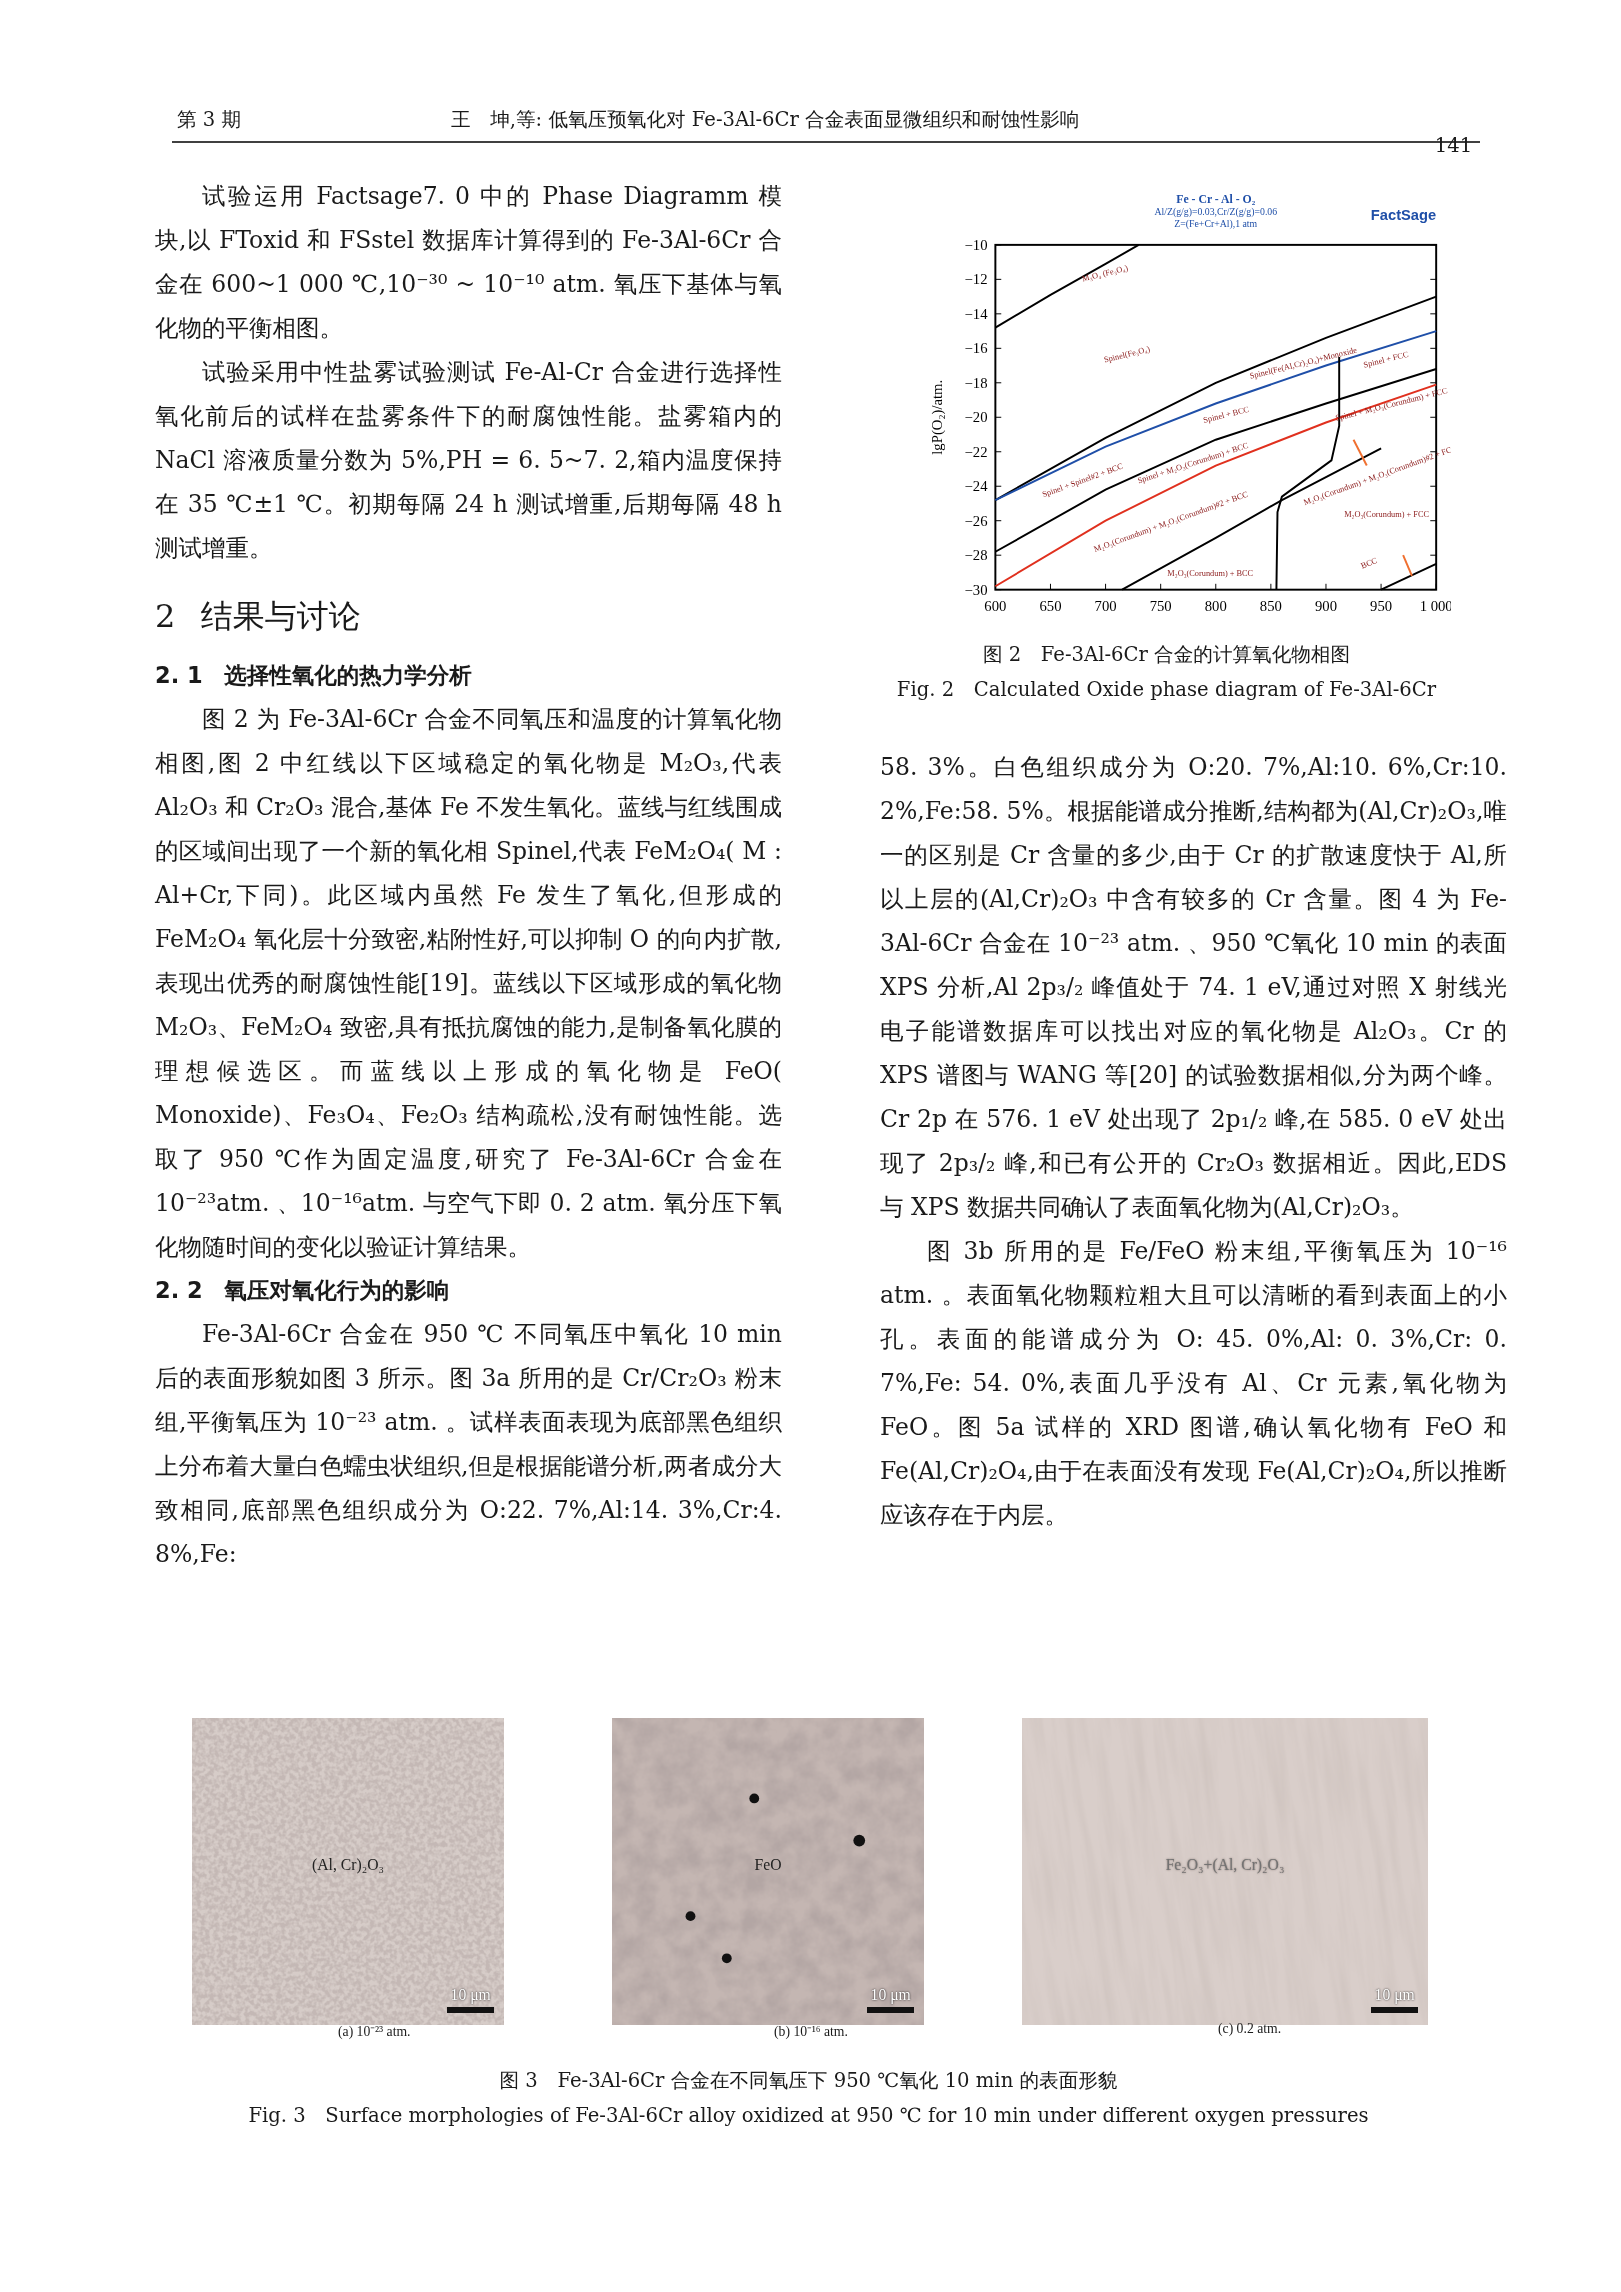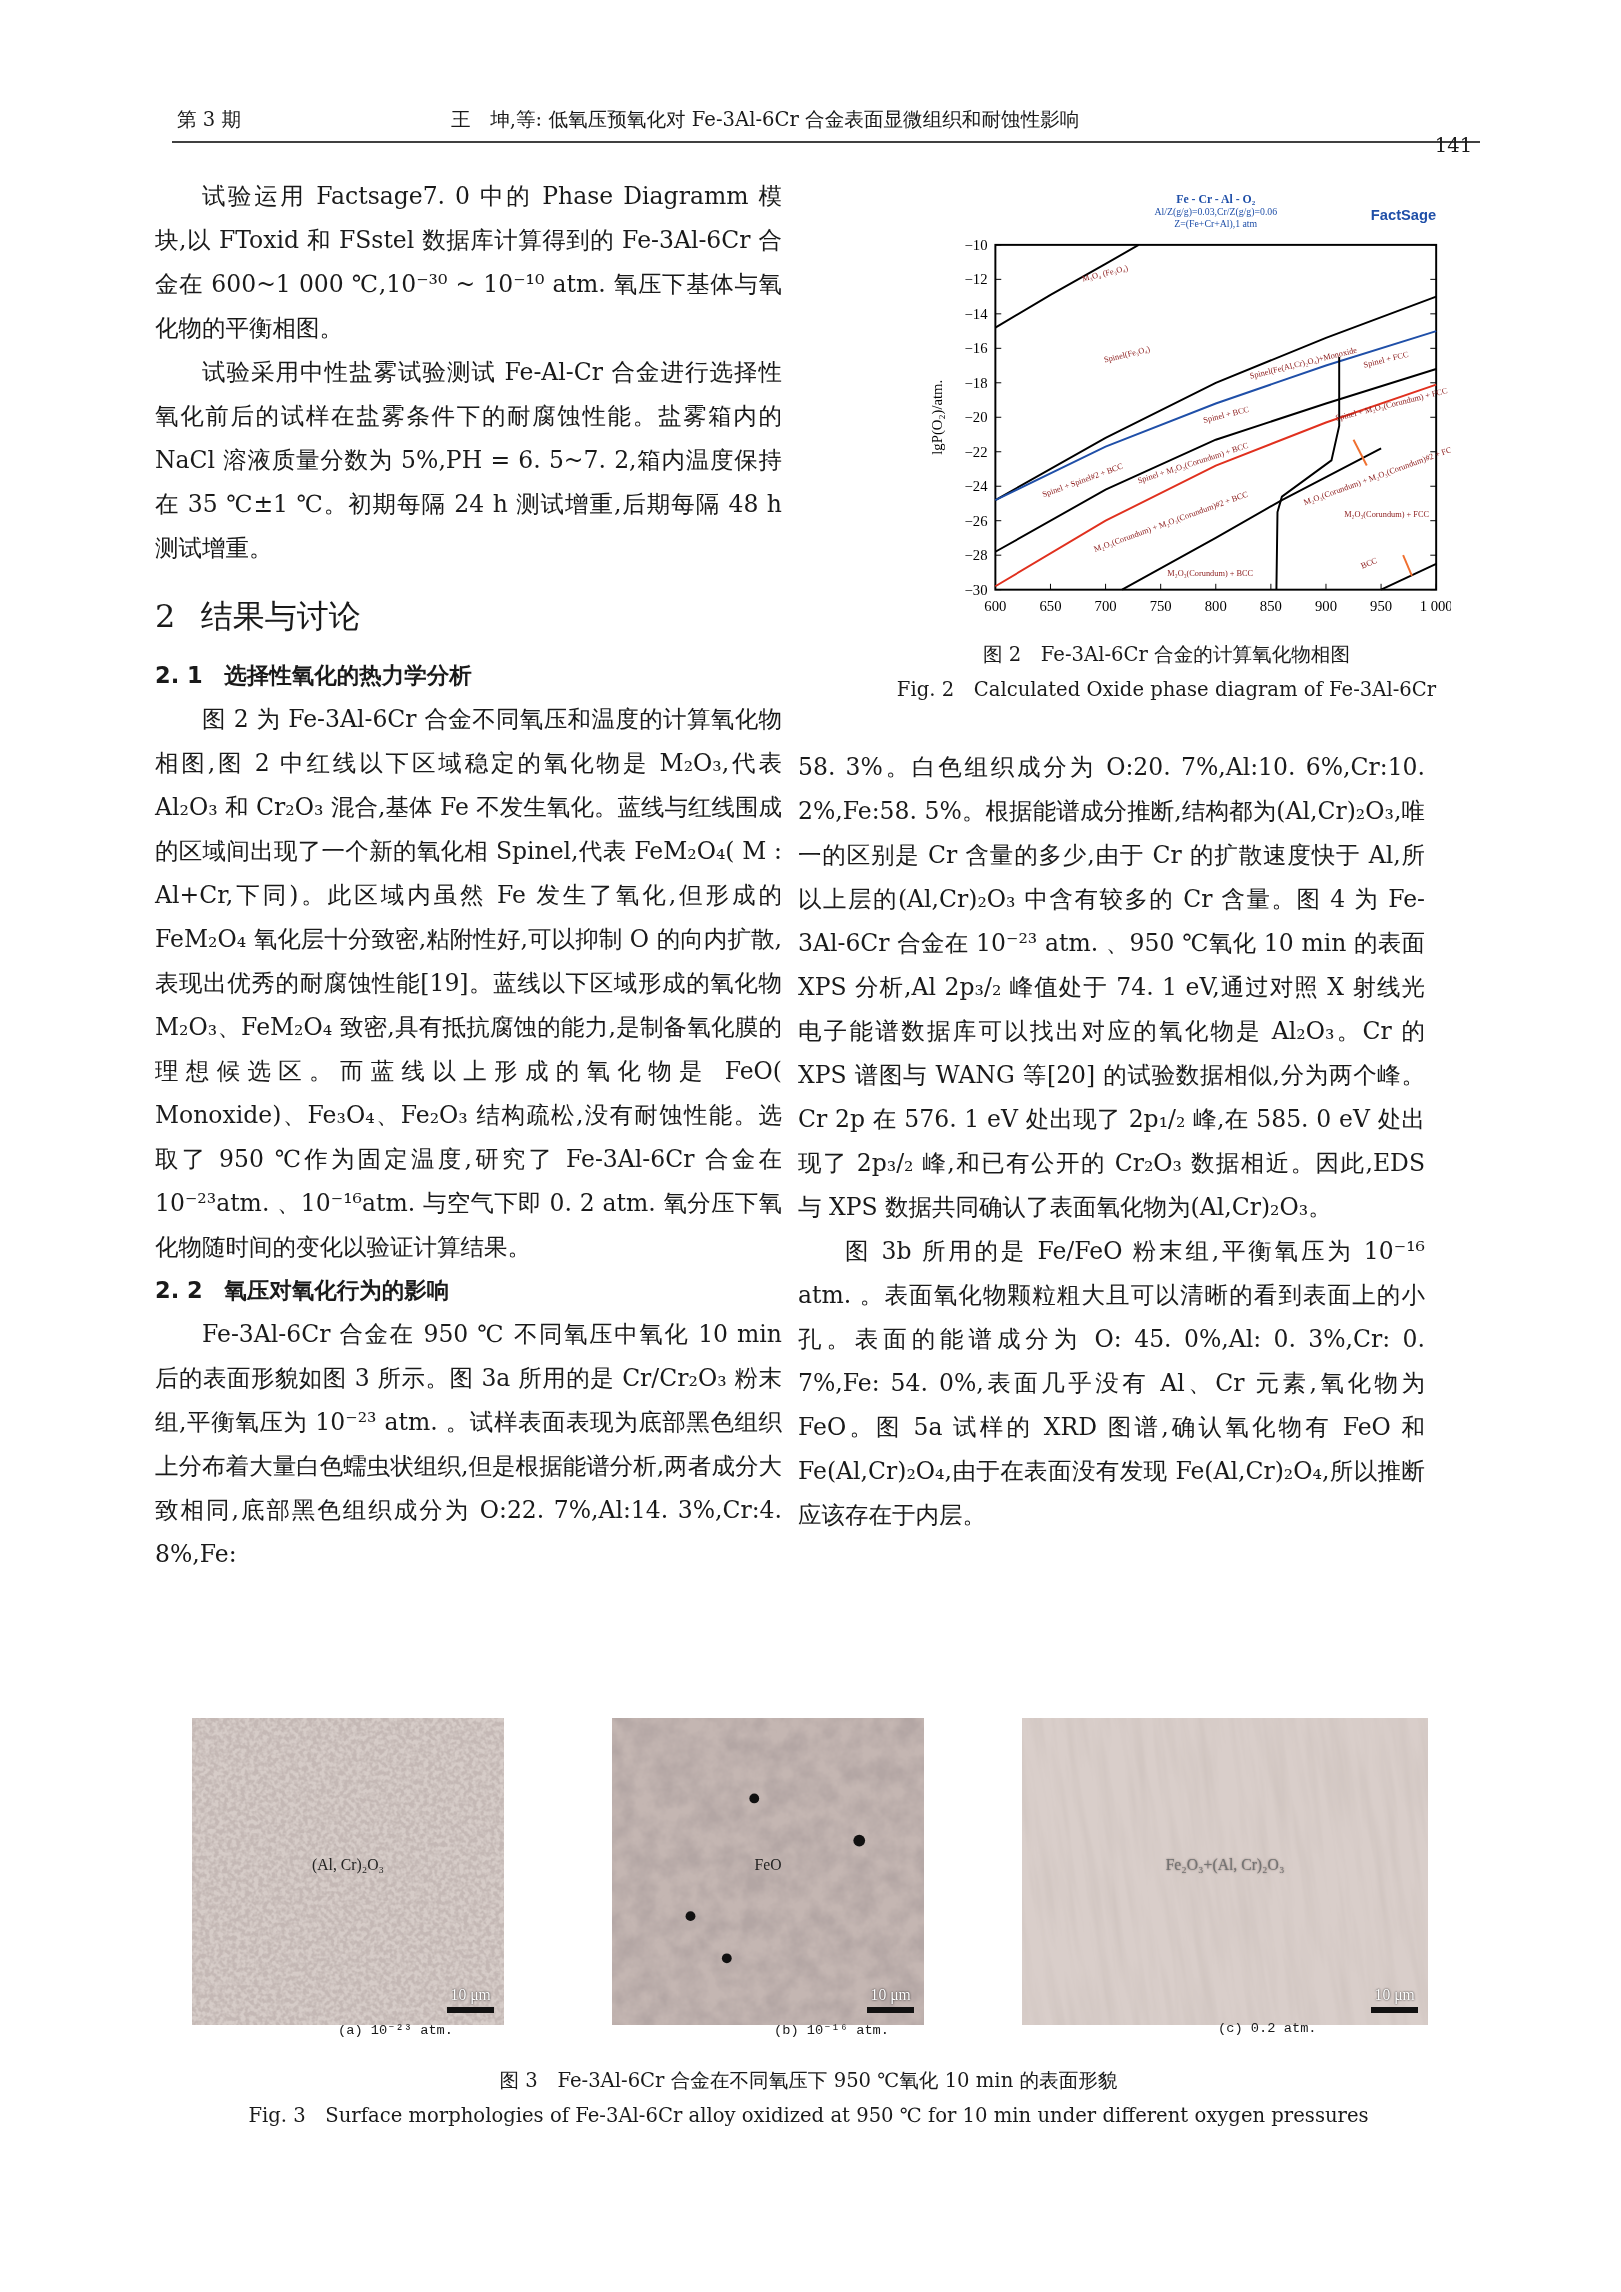--- a/index.html
+++ b/index.html
@@ -11,21 +11,21 @@
     position: absolute; left: 172px; top: 98px; width: 1308px; height: 43px;
     border-bottom: 2px solid #404040;
     font-size: 19.6px;
   }
   .header .issue { position: absolute; left: 4.9px; top: 7.8px; }
   .header .title { position: absolute; left: 279px; top: 7.8px; }
   .header .page { position: absolute; right: 7.8px; top: 7.8px; margin-top: 28px; }
 
   .col { position: absolute; font-size: 23.5px; line-height: 44px; text-align: justify; }
   .col.left { left: 155px; top: 174px; width: 627px; }
-  .col.right { left: 798px; top: 745px; width: 627px; }
+  .col.right { left: 880px; top: 745px; width: 627px; }
   .col p { margin: 0; text-indent: 2em; }
   .col p.noindent { text-indent: 0; }
   .h2 { font-size: 32px; margin: 27.4px 0 17.6px 0; line-height: 39px; text-indent: 0; }
   .h2 .num { margin-right: 25.5px; }
   .h3 { font-family: "DejaVu Sans", sans-serif; font-weight: bold; font-size: 22.5px; line-height: 43px; text-indent: 0; }
   .h3 .num { margin-right: 21.6px; }
 
   
   .fig2 { position: absolute; left: 863px; top: 191px; width: 588px; height: 431px; }
   .fig2 svg { width: 588px; height: 431px; }
@@ -37,21 +37,21 @@
   .sem.b { left: 612px; }
   .sem.c { left: 1022px; width: 406px; }
   .sem svg { width: 100%; height: 100%; display: block; }
   .sem .lbl {
     position: absolute; left: 0; right: 0; top: 45%; text-align: center;
     font-family: "Liberation Serif", serif; font-size: 15.7px; color: #222;
   }
   .sem.c .lbl { color: #737373; text-shadow: 0 0 2px #7a6b66; }
   .sem .scale { position: absolute; right: 9.8px; bottom: 11.8px; text-align: center; font-family: "Liberation Serif", serif; font-size: 15.7px; color: #fff; text-shadow: 0 0 2px #000; }
   .sem .scale .bar { width: 47px; height: 5.9px; background: #111; margin-top: 2.9px; }
-  .sublab { position: absolute; top: 2021px; font-family: Liberation Mono, monospace; font-size: 13.7px; }
+  .sublab { position: absolute; top: 2021px; font-family: Liberation Serif, serif; font-size: 13.7px; }
   .fig3-cap { position: absolute; left: 147px; top: 2047px; width: 1323px; text-align: center; font-size: 19.6px; line-height: 35px; margin-top: 16px; }
 </style>
 </head>
 <body>
 
 <div class="header">
   <span class="issue">第 3 期</span>
   <span class="title">王　坤,等: 低氧压预氧化对 Fe-3Al-6Cr 合金表面显微组织和耐蚀性影响</span>
   <span class="page">141</span>
 </div>

